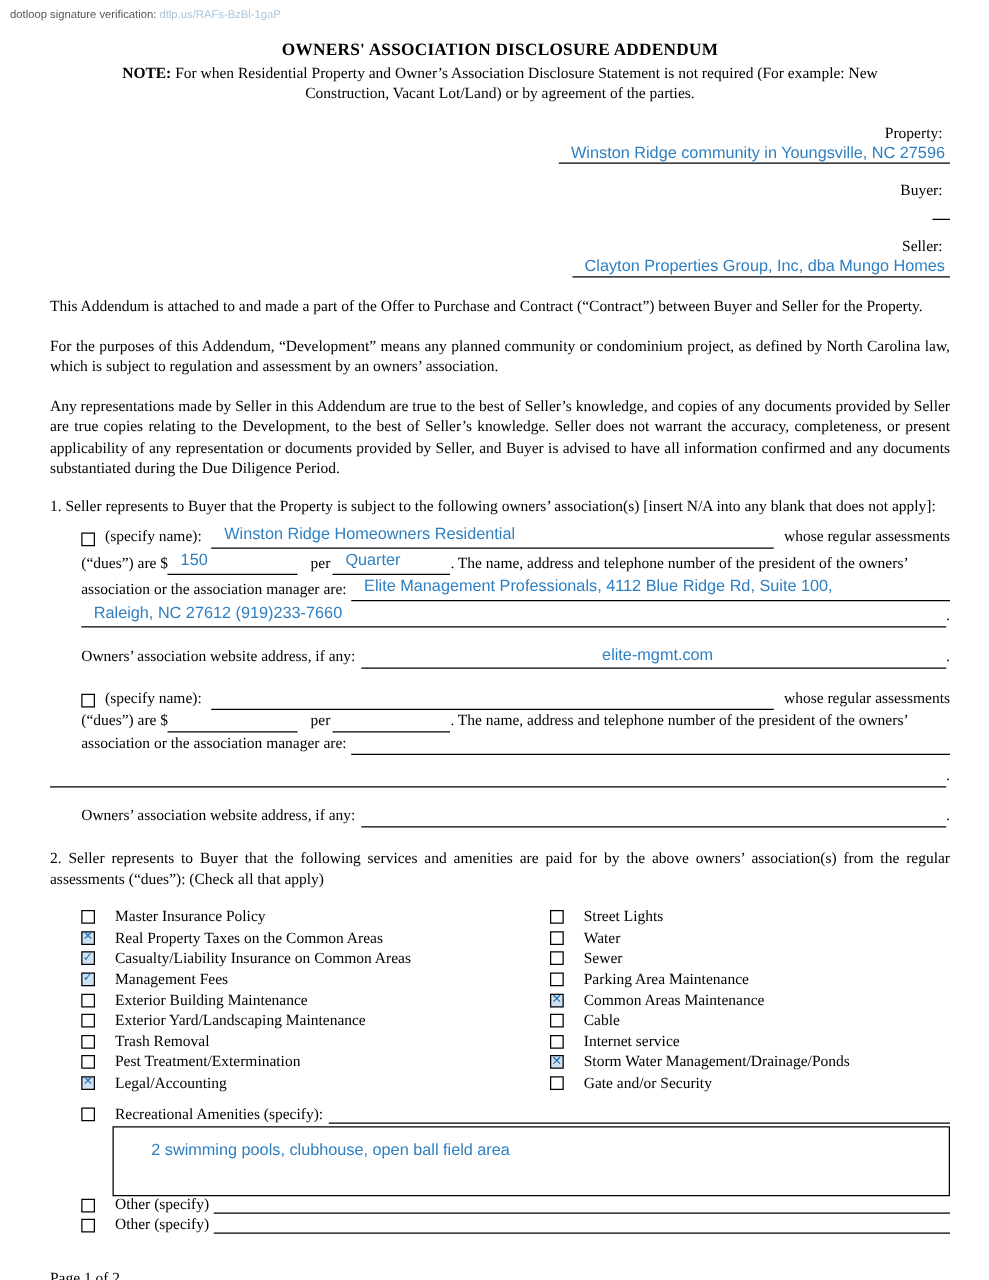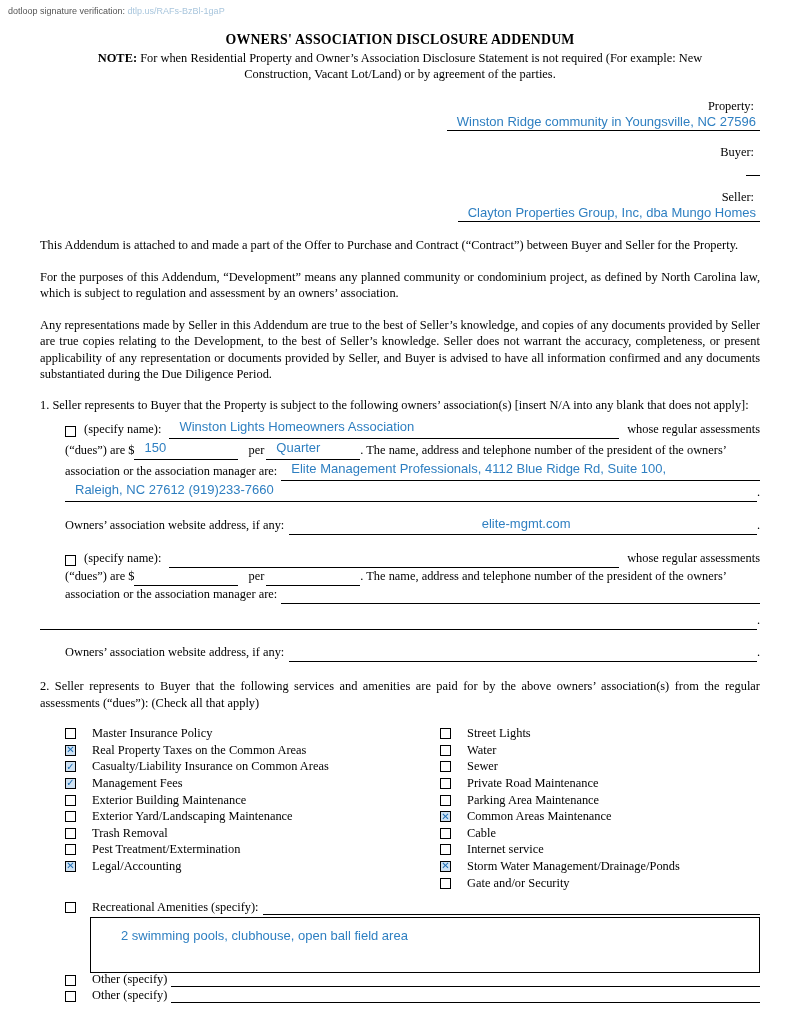--- a/index.html
+++ b/index.html
@@ -89,21 +89,21 @@
   <p class="para">This Addendum is attached to and made a part of the Offer to Purchase and Contract (“Contract”) between Buyer and Seller for the Property.</p>
   <p class="para">For the purposes of this Addendum, “Development” means any planned community or condominium project, as defined by North Carolina law, which is subject to regulation and assessment by an owners’ association.</p>
   <p class="para">Any representations made by Seller in this Addendum are true to the best of Seller’s knowledge, and copies of any documents provided by Seller are true copies relating to the Development, to the best of Seller’s knowledge.  Seller does not warrant the accuracy, completeness, or present applicability of any representation or documents provided by Seller, and Buyer is advised to have all information confirmed and any documents substantiated during the Due Diligence Period.</p>
 
   <p class="para" style="margin-top:14px;">1.  Seller represents to Buyer that the Property is subject to the following owners’ association(s) [insert N/A into any blank that does not apply]:</p>
 
   <div class="inline-line indent1" style="margin-top:5px;">
     <span class="cb" style="margin:0 8px 2px 0;"></span>
     <span class="txt">(specify  name):</span>
     <span class="iblank" style="flex:1; margin:0 8px;">
-        <span class="val">Winston Lights Homeowners Association</span>
+        <span class="val">Winston Ridge Homeowners Residential</span>
       </span>
     <span class="txt">whose  regular  assessments</span>
   </div>
   <div class="inline-line indent1">
     <span class="txt">(“dues”) are $</span>
     <span class="iblank" style="width:104px;">
         <span class="val">150</span>
       </span>
     <span class="txt" style="margin:0 2px 0 10px;">per</span>
     <span class="iblank" style="width:94px;">
@@ -216,24 +216,20 @@
           <span class="cb"></span>
           <span>Street Lights</span>
         </div>
       <div class="svc-row">
           <span class="cb"></span>
           <span>Water</span>
         </div>
       <div class="svc-row">
           <span class="cb"></span>
           <span>Sewer</span>
-        </div>
-      <div class="svc-row">
-          <span class="cb"></span>
-          <span>Private Road Maintenance</span>
         </div>
       <div class="svc-row">
           <span class="cb"></span>
           <span>Parking Area Maintenance</span>
         </div>
       <div class="svc-row">
           <span class="cb">✕</span>
           <span>Common Areas Maintenance</span>
         </div>
       <div class="svc-row">

